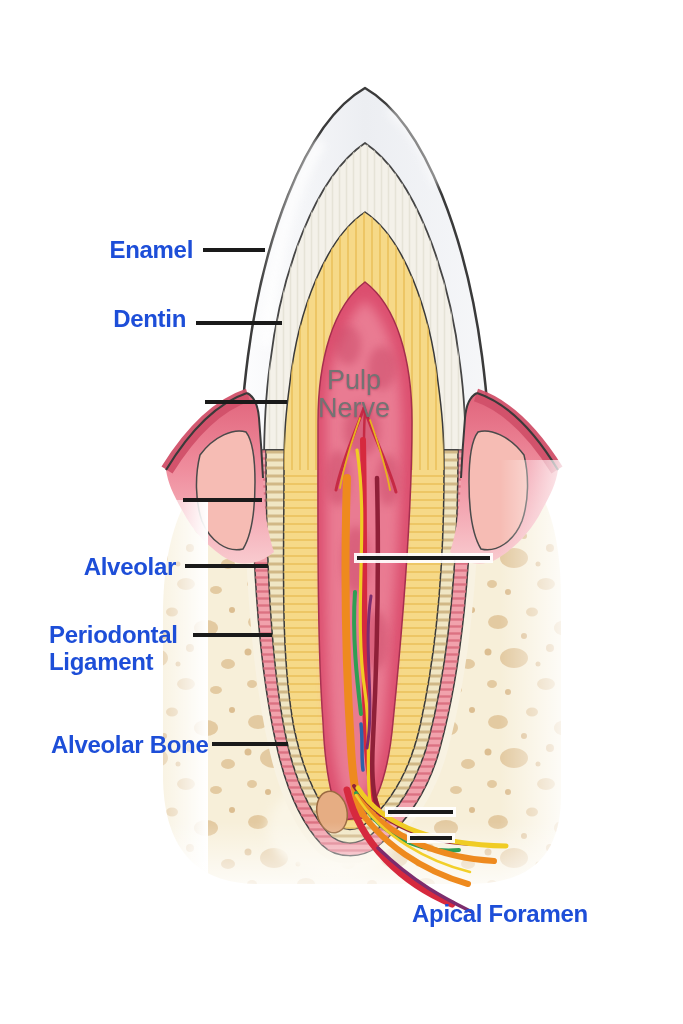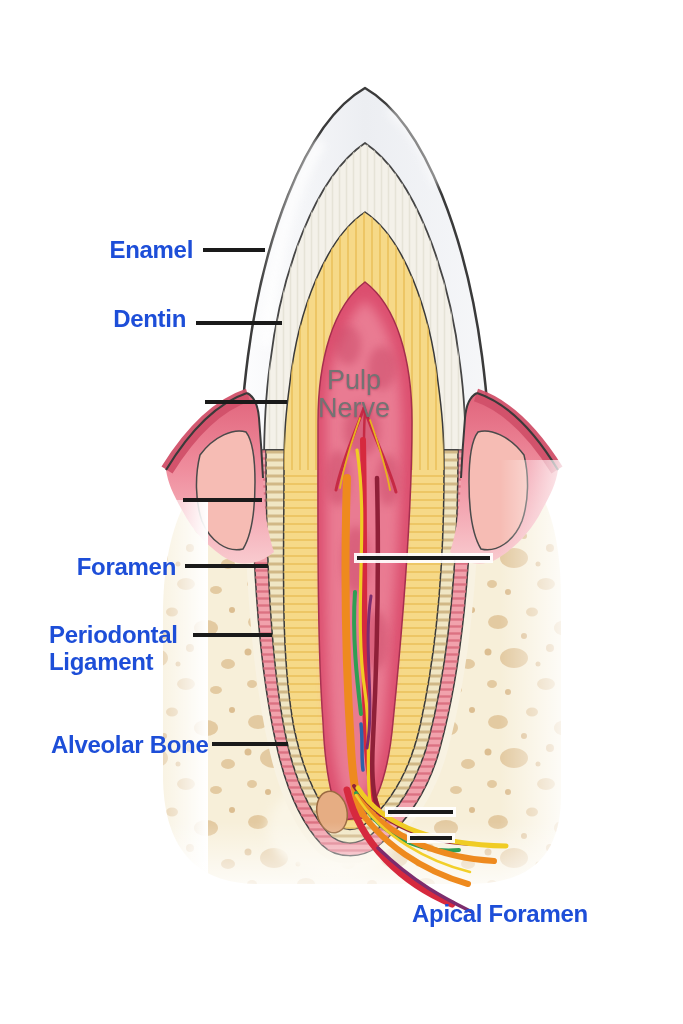--- a/index.html
+++ b/index.html
@@ -202,21 +202,21 @@
 <div class="leader" style="left:212px;top:742px;width:76px;"></div>
 <div class="leader glow" style="left:388px;top:810px;width:65px;"></div>
 <div class="leader glow" style="left:410px;top:836px;width:42px;"></div>
 
 <div class="lbl right" style="right:490px;top:236px;">Enamel</div>
 <div class="lbl right" style="right:497px;top:305px;">Dentin</div>
 <div class="pulp-lbl">
   <div>Pulp</div>
   <div>Nerve</div>
 </div>
-<div class="lbl right" style="right:507px;top:553px;">Foramen</div>
+<div class="lbl right" style="right:507px;top:553px;">Alveolar</div>
 <div class="lbl" style="left:51px;top:731px;">Alveolar Bone</div>
 <div class="lbl" style="left:49px;top:621px;">
   <div>Periodontal</div>
   <div>Ligament</div>
 </div>
 <div class="lbl" style="left:412px;top:900px;">Apical Foramen</div>
 
 </div>
 
 </body></html>

